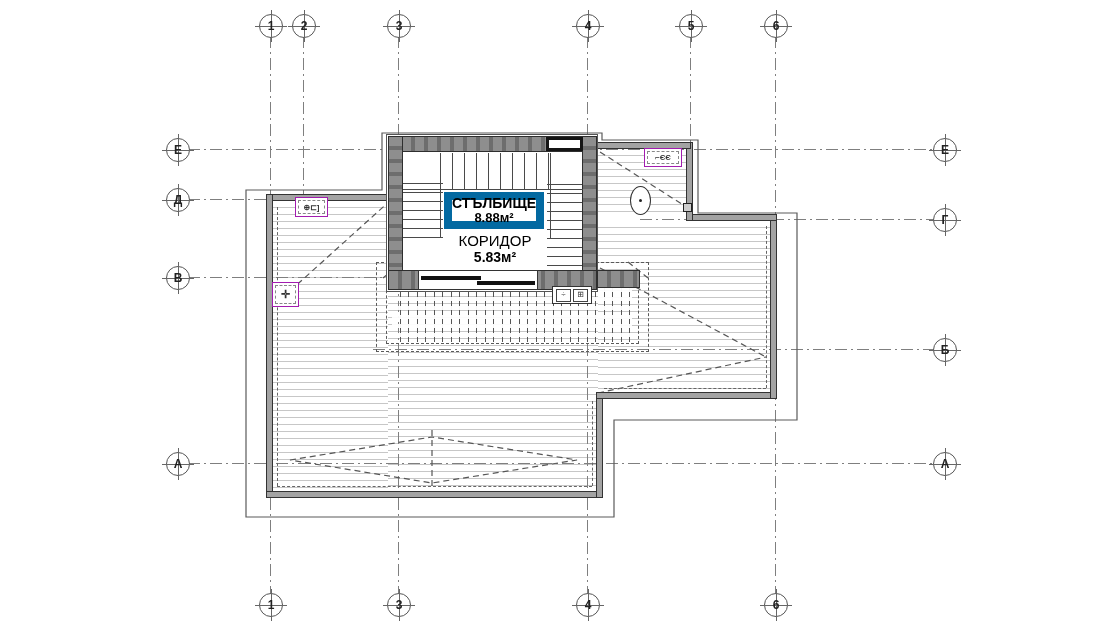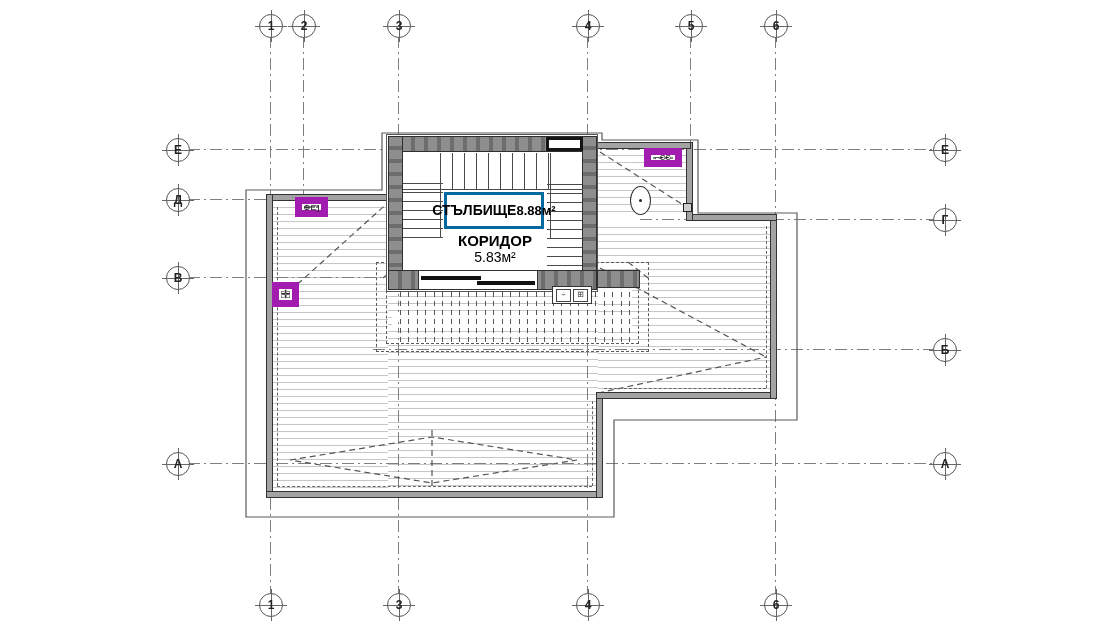--- a/index.html
+++ b/index.html
@@ -31,29 +31,29 @@
      border:1px solid #2e2e2e;box-sizing:border-box;z-index:6;}
   .wallV{position:absolute;background:repeating-linear-gradient(0deg,#8e8e8e 0 9px,#6d6d6d 9px 13px);
      border:1px solid #2e2e2e;box-sizing:border-box;z-index:6;}
   .winblk{position:absolute;background:#fff;border:3px solid #141414;box-sizing:border-box;z-index:7;}
   .treads-v{position:absolute;z-index:7;
      background:repeating-linear-gradient(90deg,#4a4a4a 0 1px,transparent 1px 12px);}
   .treads-h{position:absolute;z-index:7;
      background:repeating-linear-gradient(0deg,#4a4a4a 0 1px,transparent 1px 9px);}
   .thinline{position:absolute;background:#4a4a4a;z-index:7;}
   .roombox{position:absolute;left:444px;top:192px;width:100px;height:37px;background:#fff;
-     border:3px solid #0369a1;box-sizing:border-box;display:flex;flex-direction:row;
+     border:8px solid #0369a1;box-sizing:border-box;display:flex;flex-direction:column;
      align-items:center;justify-content:center;z-index:7;}
   .roombox .nm{font-size:14px;font-weight:bold;color:#000;line-height:15px;}
   .roombox .ar{font-size:13px;font-weight:bold;color:#000;line-height:14px;}
   .freelabel{position:absolute;display:flex;flex-direction:column;align-items:center;z-index:7;}
-  .freelabel .nm{font-size:15px;font-weight:bold;color:#000;line-height:17px;}
-  .freelabel .ar{font-size:14px;font-weight:normal;color:#000;line-height:16px;}
-  
-  .sym{position:absolute;background:#fff;border:7px solid #a21caf;box-sizing:border-box;z-index:6;
+  .freelabel .nm{font-size:15px;font-weight:normal;color:#000;line-height:17px;}
+  .freelabel .ar{font-size:14px;font-weight:bold;color:#000;line-height:16px;}
+  
+  .sym{position:absolute;background:#fff;border:1px solid #a21caf;box-sizing:border-box;z-index:6;
      display:flex;align-items:center;justify-content:center;font-size:8px;color:#333;}
   .sym .id{position:absolute;inset:2px;border:1px dashed #888;}
   .sym .g{position:relative;z-index:1;font-weight:bold;letter-spacing:0;}
   .pipe{position:absolute;left:630px;top:186px;width:19px;height:27px;border:1px solid #333;
      border-radius:50%;background:#fff;z-index:6;display:flex;align-items:center;justify-content:center;}
   .pipe .dot{width:3px;height:3px;background:#222;border-radius:50%;}
   .cornersym{position:absolute;left:683px;top:203px;width:9px;height:9px;border:1px solid #222;
      background:#cfcfcf;box-sizing:border-box;z-index:6;}
   .fixture{position:absolute;left:552px;top:286px;width:40px;height:18px;background:#fff;
      border:1px solid #333;box-sizing:border-box;z-index:7;display:flex;gap:2px;

